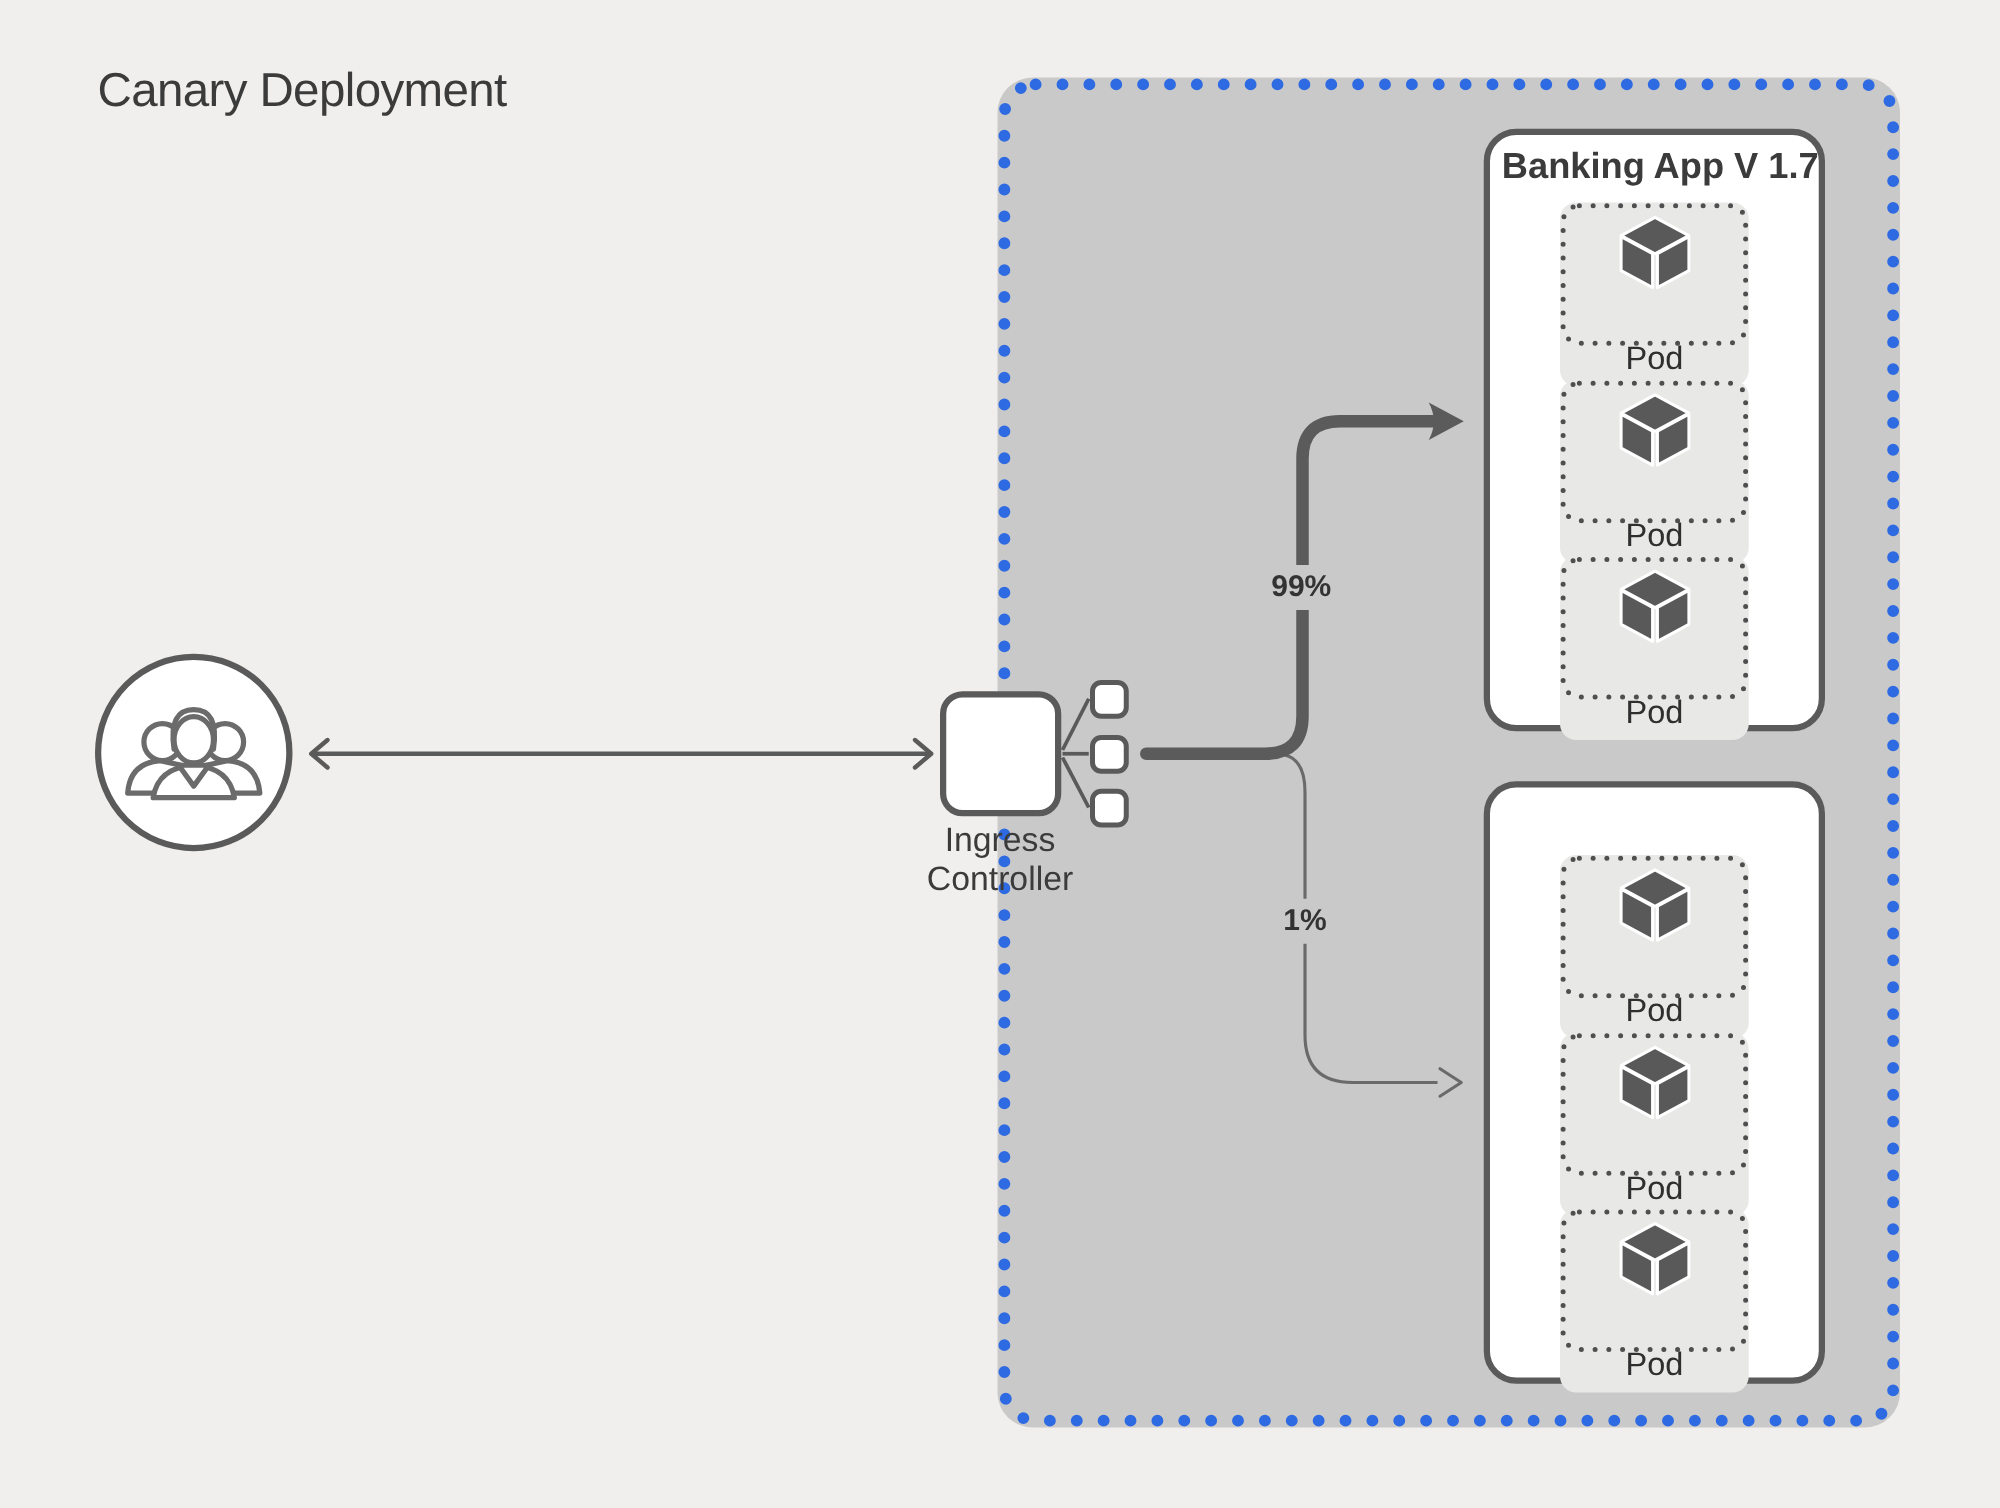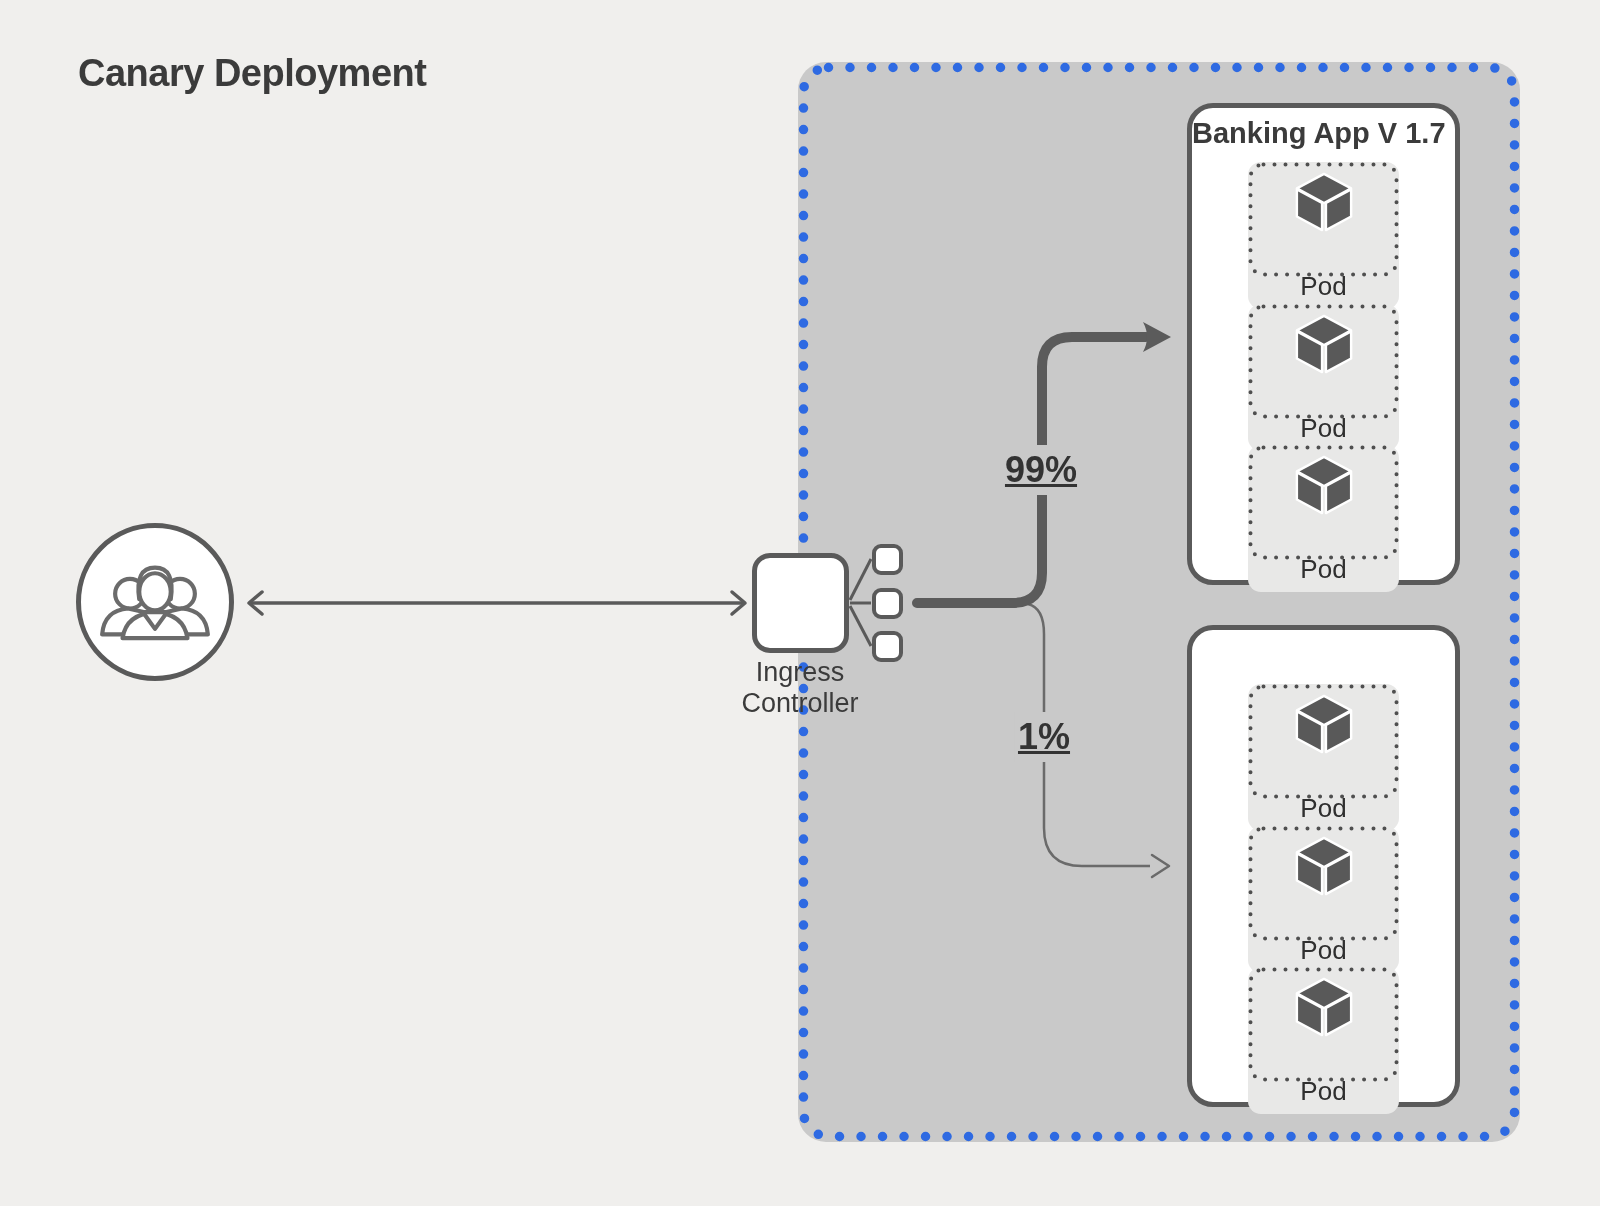--- a/index.html
+++ b/index.html
@@ -4,42 +4,42 @@
 <style>
   html,body{margin:0;padding:0;}
   body{
     width:1600px;height:1206px;position:relative;overflow:hidden;
     background:#f0efed;
     font-family:"Liberation Sans", sans-serif;
     color:#3b3b3b;
   }
   .page-title{
     position:absolute;left:78px;top:52px;
-    font-size:38px;font-weight:700;letter-spacing:-0.5px;color:#3b3b3b;
+    font-size:38px;font-weight:400;letter-spacing:-0.5px;color:#3b3b3b;
   }
   
   .k8s{
     position:absolute;left:798px;top:62px;width:722px;height:1080px;
     background:#c9c9c9;border-radius:28px;z-index:1;
   }
   .k8s-dots{position:absolute;left:0;top:0;width:722px;height:1080px;}
   .k8s-label{
     position:absolute;left:34px;top:24px;width:215px;
     font-size:30px;font-weight:700;line-height:35px;color:#3c3c3c;
   }
   
   .app{
     position:absolute;left:389px;width:273px;height:482px;
     background:#ffffff;border:5px solid #5a5a5a;border-radius:26px;
     box-sizing:border-box;
   }
   .app-v17{top:41px;}
   .app-v18{top:563px;}
   .app-title{
-    margin-top:9px;text-align:left;
+    margin-top:9px;text-align:right;
     font-size:29px;font-weight:700;color:#3b3b3b;
   }
   
   .pod{
     position:absolute;left:56px;width:151px;height:147px;
     background:#e8e8e7;border-radius:13px;
   }
   .pod-1{top:54px;} .pod-2{top:196px;} .pod-3{top:337px;}
   .pod-dots{position:absolute;left:0;top:0;width:151px;height:115px;}
   .cube{position:absolute;left:50%;top:9px;transform:translateX(-50%);}
@@ -68,21 +68,21 @@
     position:absolute;left:76px;top:523px;width:158px;height:158px;
     background:#ffffff;border:5px solid #5a5a5a;border-radius:50%;
     box-sizing:border-box;z-index:2;
     display:flex;align-items:center;justify-content:center;
   }
   
   .wires{position:absolute;left:0;top:0;width:1600px;height:1206px;z-index:3;pointer-events:none;}
   .traffic{
     position:absolute;transform:translate(-50%,-50%);
     background:#c9c9c9;padding:4px 3px;
-    font-size:36px;font-weight:600;color:#333333;z-index:4;text-decoration:underline;
+    font-size:24px;font-weight:600;color:#333333;z-index:4;
   }
   .t99{left:1041px;top:470px;}
   .t1{left:1044px;top:737px;}
 </style>
 </head>
 <body>
 
 <div>
 
   <div class="page-title">Canary Deployment</div>

